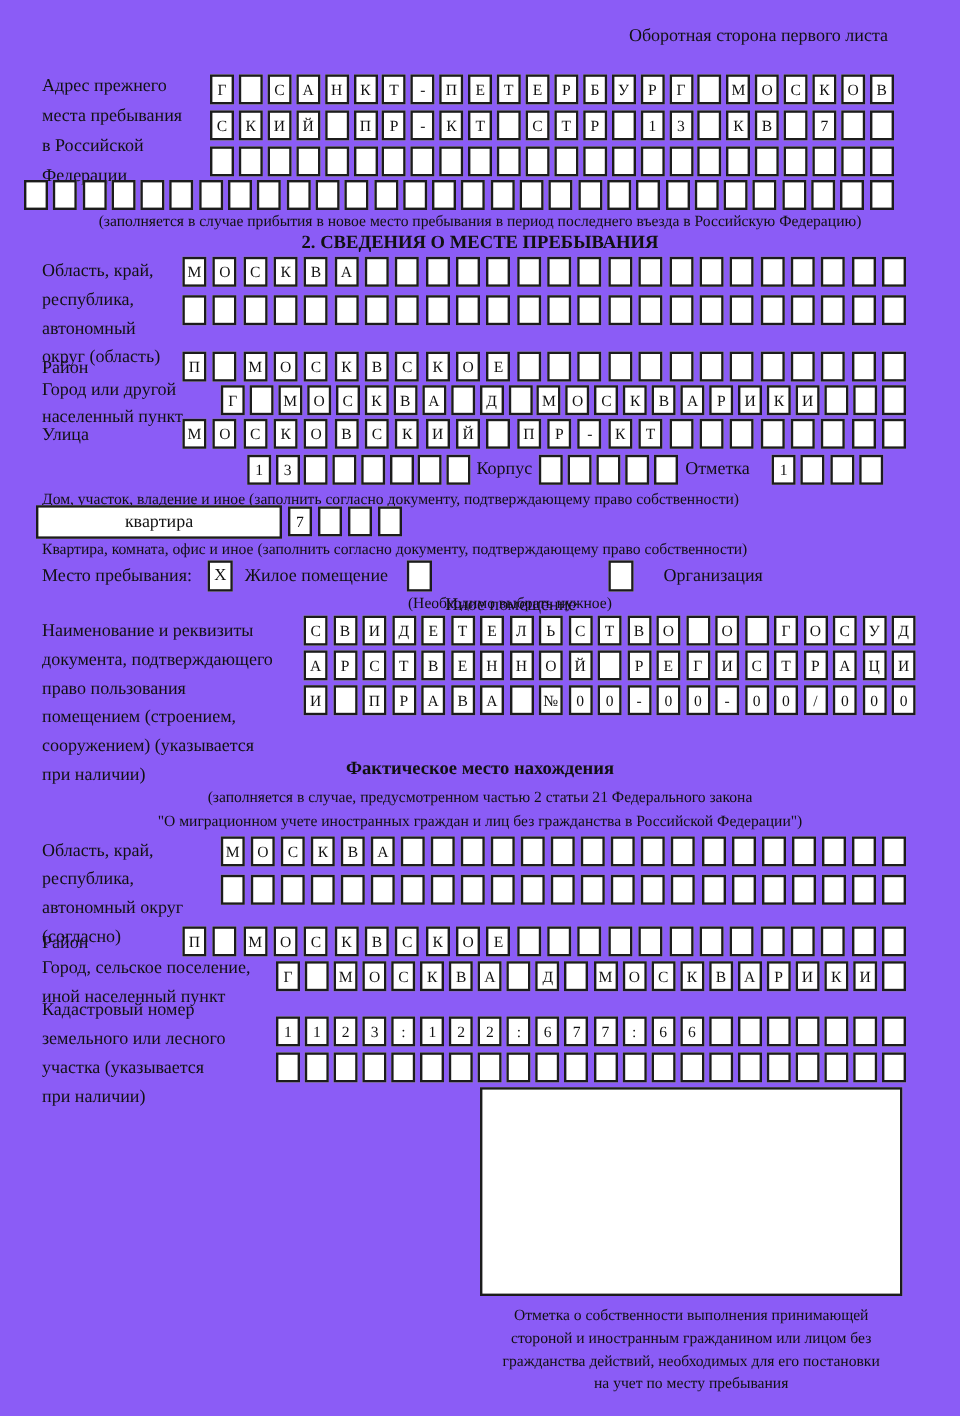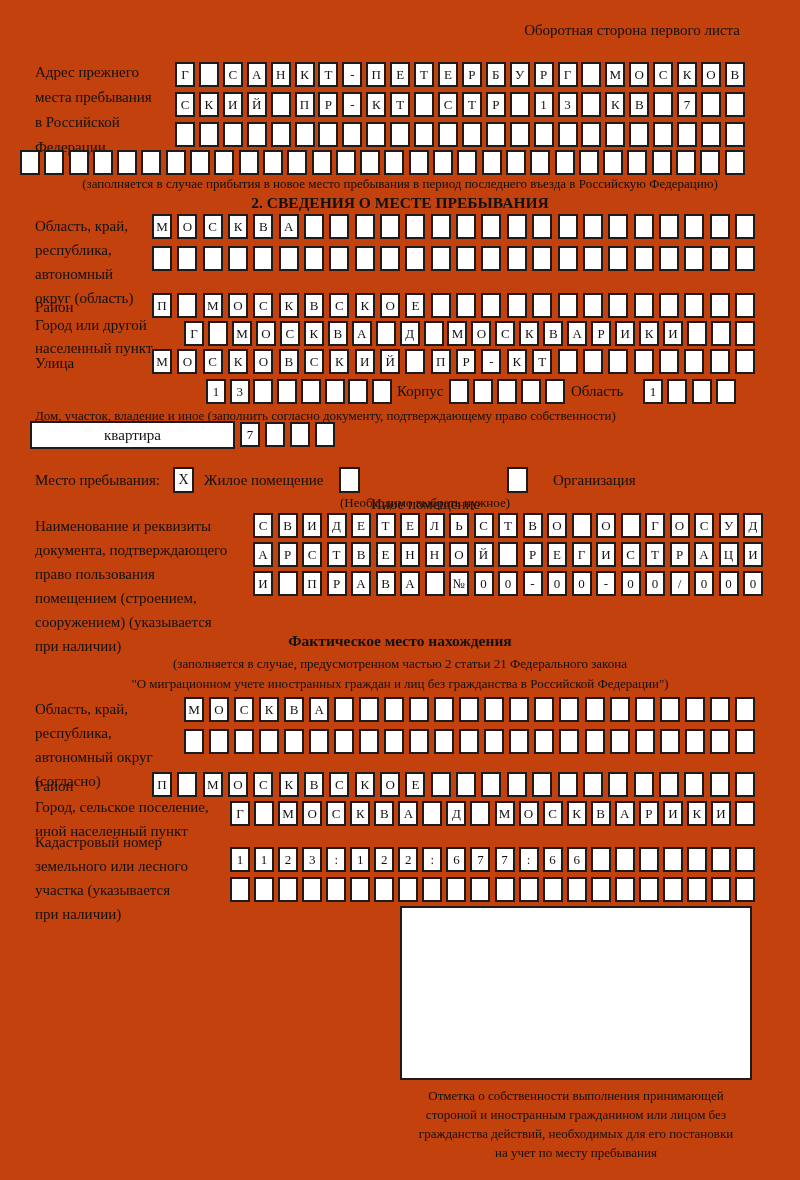--- a/index.html
+++ b/index.html
@@ -1,16 +1,16 @@
 <!DOCTYPE html>
 <html><head>
 <meta charset="utf-8">
 <style>
   html,body{margin:0;padding:0;background:#ffffff;}
-  #page{position:relative;width:800px;height:1180px;background:#c2410c;overflow:hidden;
+  #page{position:relative;width:800px;height:1180px;background:#8b5cf6;overflow:hidden;
         font-family:"Liberation Serif","DejaVu Serif",serif;color:#111;}
   .abs{position:absolute;}
   .lbl{font-size:15px;line-height:24px;white-space:nowrap;}
   .cap{font-size:13px;white-space:nowrap;}
   .title{font-size:15.5px;font-weight:bold;}
   .center{text-align:center;width:800px;left:0;}
   .cellrow{display:flex;justify-content:space-between;}
   .cell{width:20px;height:25px;border:2px solid #1c1c1c;box-sizing:border-box;background:#fff;
         display:flex;align-items:center;justify-content:center;
         font-family:"Liberation Serif","DejaVu Serif",serif;font-size:13px;color:#111;flex:0 0 auto;}
@@ -301,36 +301,37 @@
       <span class="cell"></span>
     </div>
   <div class="abs lbl" style="top:379px;left:397px;">Корпус</div>
   <div class="abs cellrow" style="top:379px;left:449px;width:116px;">
       <span class="cell"></span>
       <span class="cell"></span>
       <span class="cell"></span>
       <span class="cell"></span>
       <span class="cell"></span>
     </div>
-  <div class="abs lbl" style="top:379px;left:571px;">Область</div>
+  <div class="abs lbl" style="top:379px;left:571px;">Отметка</div>
   <div class="abs cellrow" style="top:379px;left:643px;width:93px;">
       <span class="cell">1</span>
       <span class="cell"></span>
       <span class="cell"></span>
       <span class="cell"></span>
     </div>
   <div class="abs cap" style="top:408px;left:35px;">Дом, участок, владение и иное (заполнить согласно документу, подтверждающему право собственности)</div>
 
   <div class="abs widebox" style="top:421px;left:30px;width:205px;">квартира</div>
   <div class="abs cellrow" style="top:422px;left:240px;width:95px;">
       <span class="cell">7</span>
       <span class="cell"></span>
       <span class="cell"></span>
       <span class="cell"></span>
     </div>
+  <div class="abs cap" style="top:450px;left:35px;">Квартира, комната, офис и иное (заполнить согласно документу, подтверждающему право собственности)</div>
 
   <div class="abs lbl" style="top:468px;left:35px;">Место пребывания:</div>
   <div class="abs chk" style="top:467px;left:173px;">X</div>
   <div class="abs lbl" style="top:468px;left:204px;">Жилое помещение</div>
   <div class="abs chk" style="top:467px;left:339px;"></div>
   <div class="abs lbl" style="top:492px;left:371px;">Иное помещение</div>
   <div class="abs chk" style="top:467px;left:507px;"></div>
   <div class="abs lbl" style="top:468px;left:553px;">Организация</div>
   <div class="abs cap" style="top:495px;left:165px;width:345px;text-align:right;">(Необходимо выбрать нужное)</div>
 

